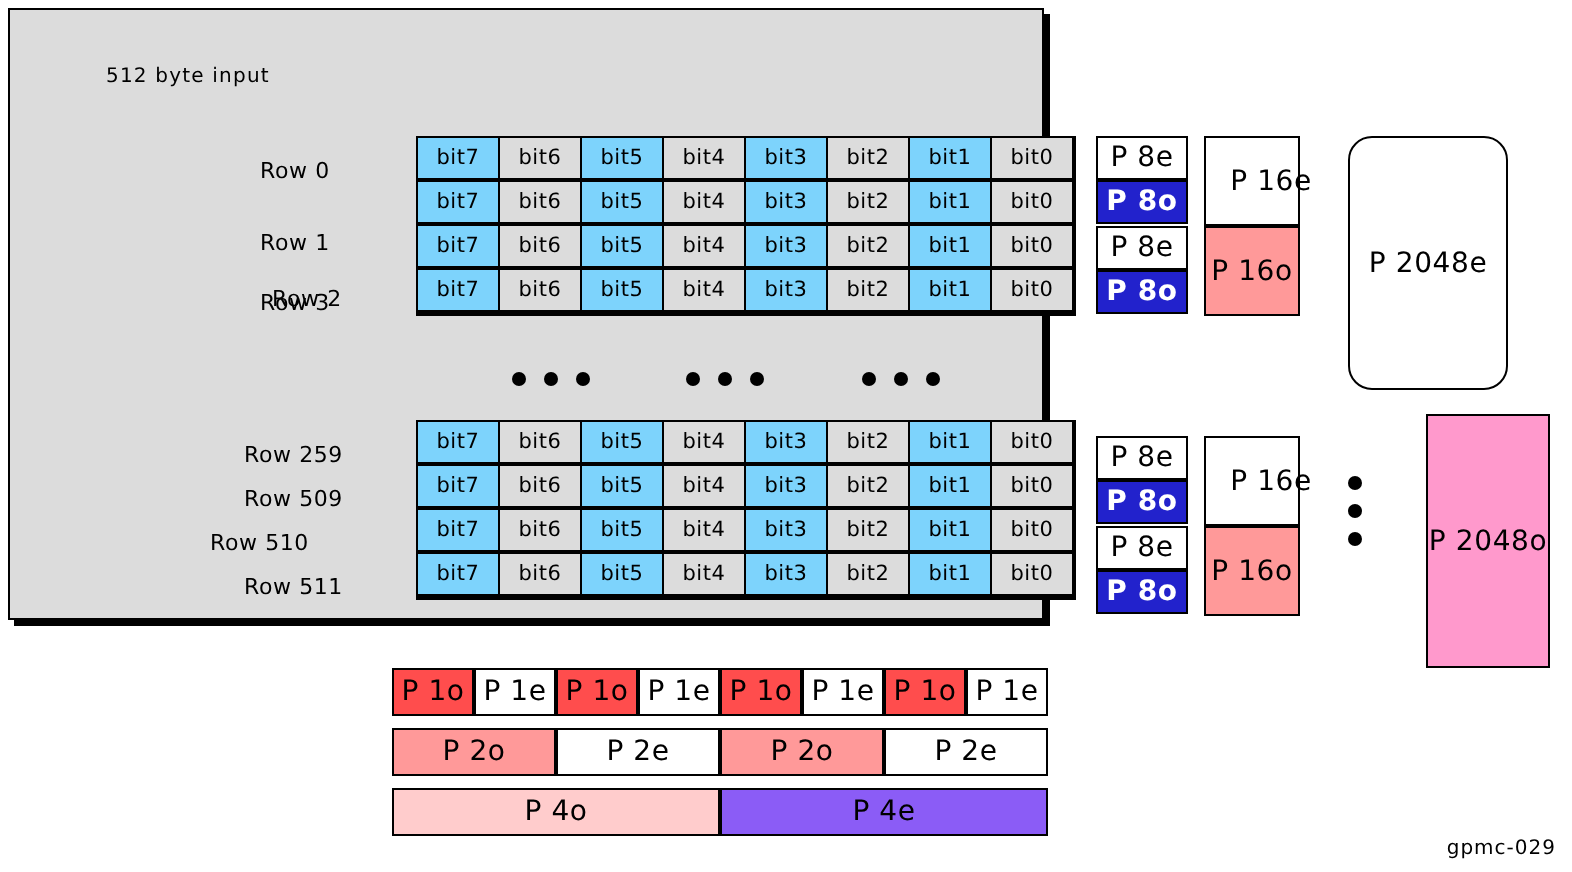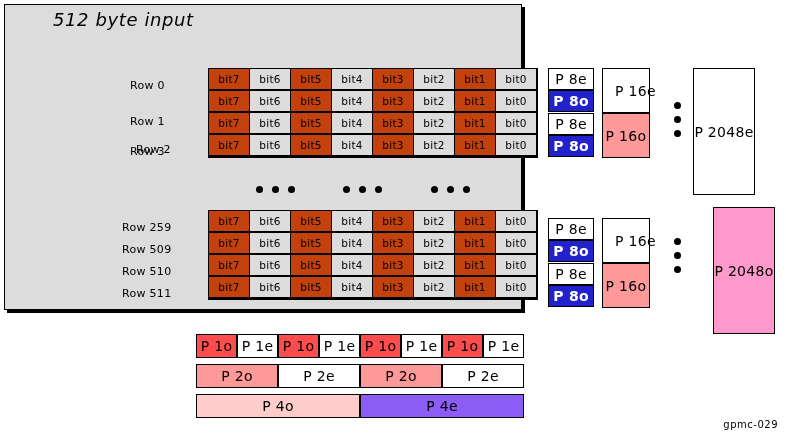--- a/index.html
+++ b/index.html
@@ -30,26 +30,25 @@
     width: 518px;
     height: 306px;
     background: #dcdcdc;
     border: 1px solid #000000;
     box-shadow: 3px 3px 0 0 #000000;
     box-sizing: border-box;
   }
   .title {
     position: absolute;
     left: 48px;
-    top: 4px;
-    font-size: 18px;
+    top: 28px;
+    font-size: 10px;
     color: #000000;
     letter-spacing: 0.6px;
     white-space: nowrap;
-    font-style: italic;
   }
 
   
   .bitgrid {
     position: absolute;
     border: 1px solid #000000;
     box-sizing: content-box;
     background: #000000;
     display: flex;
     flex-direction: column;
@@ -64,21 +63,21 @@
     box-sizing: border-box;
     border: 1px solid #000000;
     margin: -1px 0 0 -1px;
     display: flex;
     align-items: center;
     justify-content: center;
     font-size: 10.5px;
     color: #000000;
     letter-spacing: 0.3px;
   }
-  .bitcell.odd  { background: #c2410c; }
+  .bitcell.odd  { background: #7dd3fc; }
   .bitcell.even { background: #dcdcdc; }
 
   
   .rowlabel {
     position: absolute;
     font-size: 11px;
     color: #000000;
     white-space: nowrap;
     letter-spacing: 0.3px;
     text-align: right;
@@ -208,21 +207,21 @@
     <span class="dot"></span>
   </div>
   <div class="dotgroup" style="left:431px; top:186px;">
     <span class="dot"></span>
     <span class="dot"></span>
     <span class="dot"></span>
   </div>
 
   <div class="rowlabel" style="left:122px; top:221px;">Row 259</div>
   <div class="rowlabel" style="left:122px; top:243px;">Row 509</div>
-  <div class="rowlabel" style="left:122px; top:265px;">Row 510</div>
+  <div class="rowlabel" style="left:105px; top:265px;">Row 510</div>
   <div class="rowlabel" style="left:122px; top:287px;">Row 511</div>
 
   <div class="bitgrid" id="grid-bottom" style="left:208px; top:210px;">
       <div class="brow">
         <div class="bitcell odd">bit7</div>
         <div class="bitcell even">bit6</div>
         <div class="bitcell odd">bit5</div>
         <div class="bitcell even">bit4</div>
         <div class="bitcell odd">bit3</div>
         <div class="bitcell even">bit2</div>
@@ -287,21 +286,21 @@
     <div class="blk p16o" style="left:602px; top:263px; width:48px; height:45px;">P 16o</div>
 
     <div class="dotgroup vertical" style="left:674px; top:238px;">
       <span class="dot"></span>
       <span class="dot"></span>
       <span class="dot"></span>
     </div>
   </div>
 
   <div class="stack-wrap">
-    <div class="blk p2048e" style="left:693px; top:68px;  width:62px; height:127px;">P 2048e</div>
+    <div class="blk p2048e" style="left:674px; top:68px;  width:80px; height:127px;border-radius:12px;">P 2048e</div>
     <div class="blk p2048o" style="left:713px; top:195px; width:62px; height:127px;">P 2048o</div>
   </div>
 
   <div class="stack-wrap">
     <div class="blk p1o" style="left:196px; top:334px; width:41px; height:24px;">P 1o</div>
     <div class="blk p1e" style="left:237px; top:334px; width:41px; height:24px;">P 1e</div>
     <div class="blk p1o" style="left:278px; top:334px; width:41px; height:24px;">P 1o</div>
     <div class="blk p1e" style="left:319px; top:334px; width:41px; height:24px;">P 1e</div>
     <div class="blk p1o" style="left:360px; top:334px; width:41px; height:24px;">P 1o</div>
     <div class="blk p1e" style="left:401px; top:334px; width:41px; height:24px;">P 1e</div>

